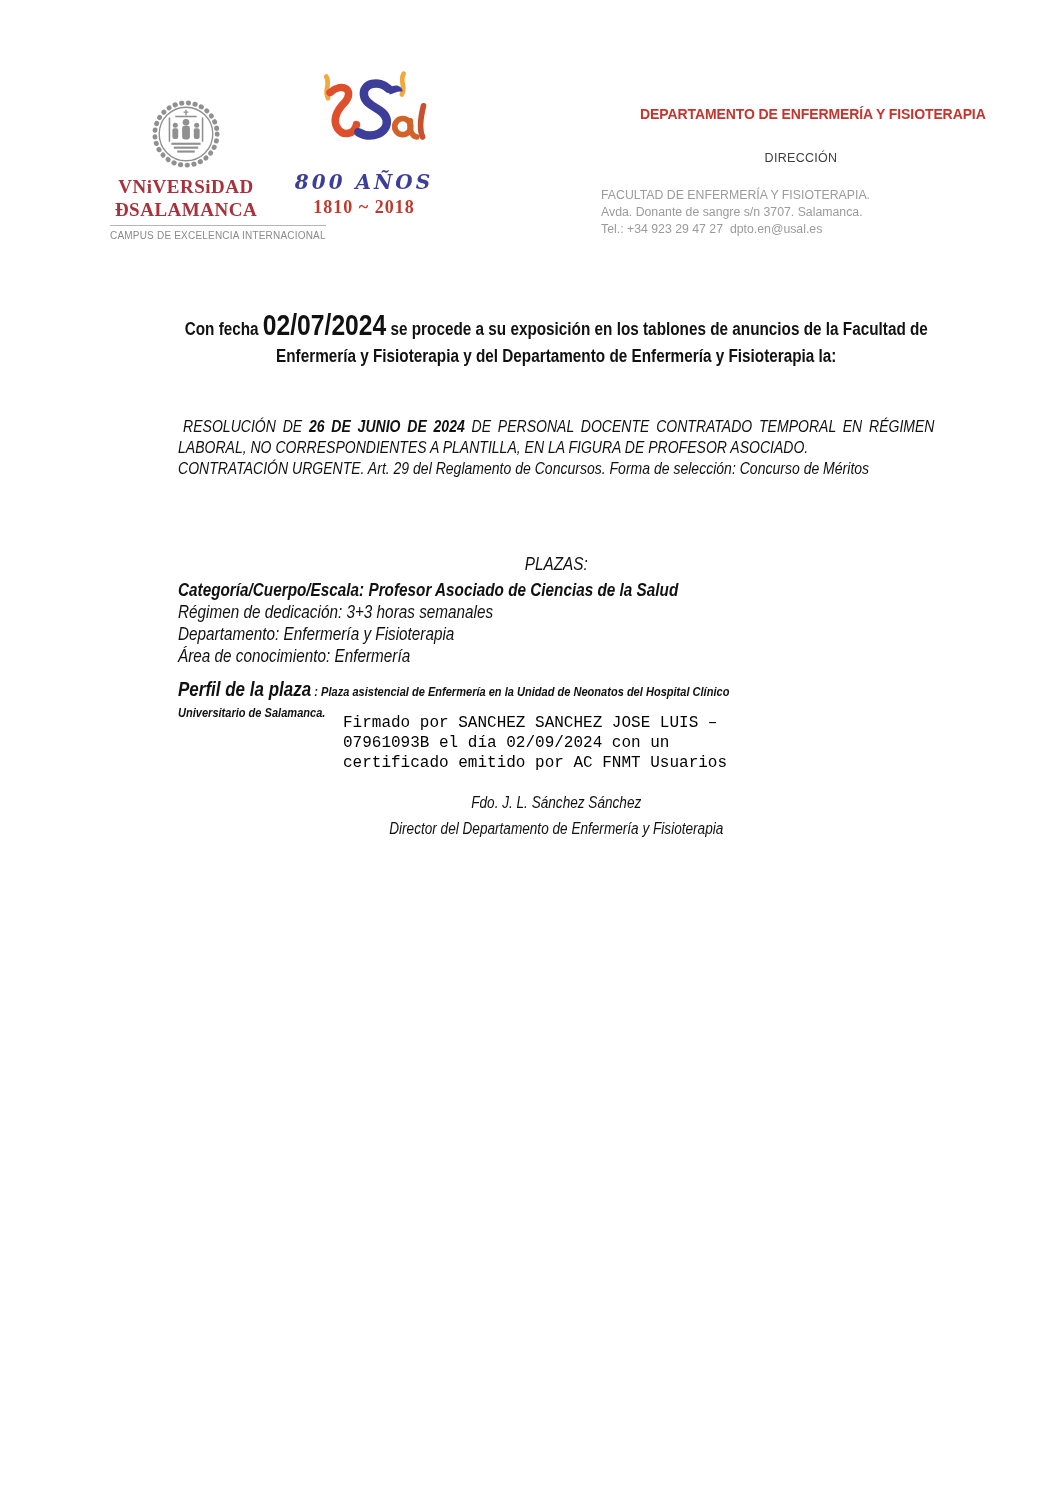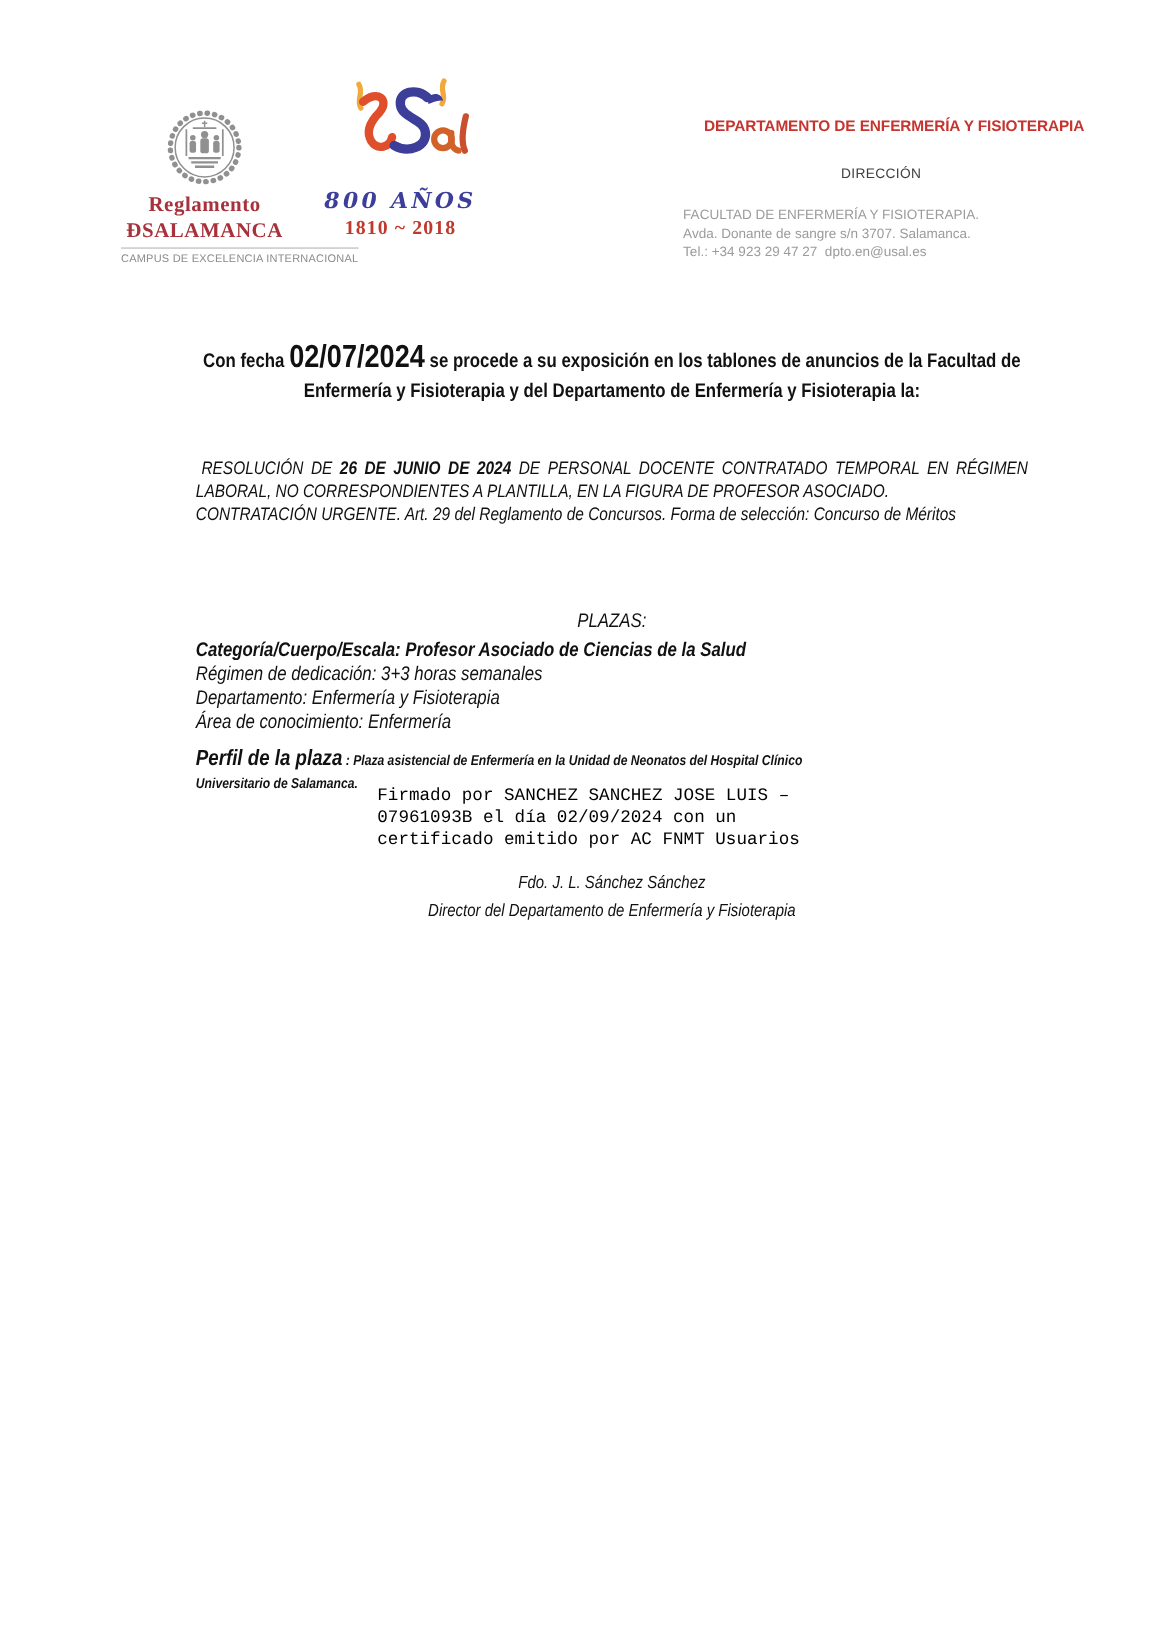--- a/index.html
+++ b/index.html
@@ -20,21 +20,21 @@
   .usal800{position:absolute;left:290px;top:69px;width:148px;text-align:center;}
   .usal800 svg{display:block;margin:0 auto;}
   .years{font-family:"DejaVu Serif",serif;font-style:italic;font-weight:bold;
          color:#3c3e99;font-size:20px;letter-spacing:3px;margin-top:1px;white-space:nowrap;}
   .dates{font-family:"Liberation Serif",serif;font-weight:bold;color:#c0392b;
          font-size:18px;letter-spacing:1px;margin-top:3px;white-space:nowrap;}
 
   .hdr-right{position:absolute;left:601px;top:106px;width:400px;}
   .dept-title{color:#c5342e;font-weight:bold;font-size:14px;letter-spacing:-.1px;white-space:nowrap;padding-left:39px;}
   .office{margin-top:29px;font-size:12.5px;color:#404040;letter-spacing:.3px;text-align:center;}
-  .contact{margin-top:22px;font-size:12.3px;color:#9b9b9b;line-height:17px;margin-left:20px;}
+  .contact{margin-top:22px;font-size:12.3px;color:#9b9b9b;line-height:17px;}
   .contact div{white-space:pre-wrap;}
 
   
   .sx{transform:scaleX(0.85);transform-origin:0 0;}
   .blk{position:absolute;left:178px;width:890px;}
 
   #intro{top:294px;text-align:center;font-weight:bold;font-size:18px;line-height:27px;}
   #intro .big-date{font-size:29px;line-height:27px;}
 
   #resolution{top:399px;font-style:italic;font-size:16.5px;line-height:21px;
@@ -76,21 +76,21 @@
       </g>
       <g fill="#909090">
         <circle cx="38" cy="25" r="3.4"></circle>
         <rect x="34" y="28.5" width="8" height="14" rx="2.5"></rect>
         <circle cx="27" cy="28" r="2.6"></circle>
         <rect x="24" y="31" width="6" height="11" rx="2"></rect>
         <circle cx="49" cy="28" r="2.6"></circle>
         <rect x="46" y="31" width="6" height="11" rx="2"></rect>
       </g>
     </svg>
-    <div class="crest-word">Reglamento</div>
+    <div class="crest-word">VNiVERSiDAD</div>
     <div class="crest-word">ÐSALAMANCA</div>
     <div class="campus">CAMPUS DE EXCELENCIA INTERNACIONAL</div>
   </div>
 
   <div class="usal800">
     <svg width="136" height="100" viewBox="0 0 144 104">
       <g fill="none" stroke-linecap="round">
         <path d="M34 30 C29 22 37 16 32 7" stroke="#f2a93b" stroke-width="5"></path>
         <path d="M112 26 C117 18 109 13 114 4" stroke="#f2a93b" stroke-width="5"></path>
         <path d="M36 24 C50 12 62 22 52 34 C44 42 38 52 44 62 C50 71 62 68 64 58" stroke="#df4f2b" stroke-width="8"></path>

